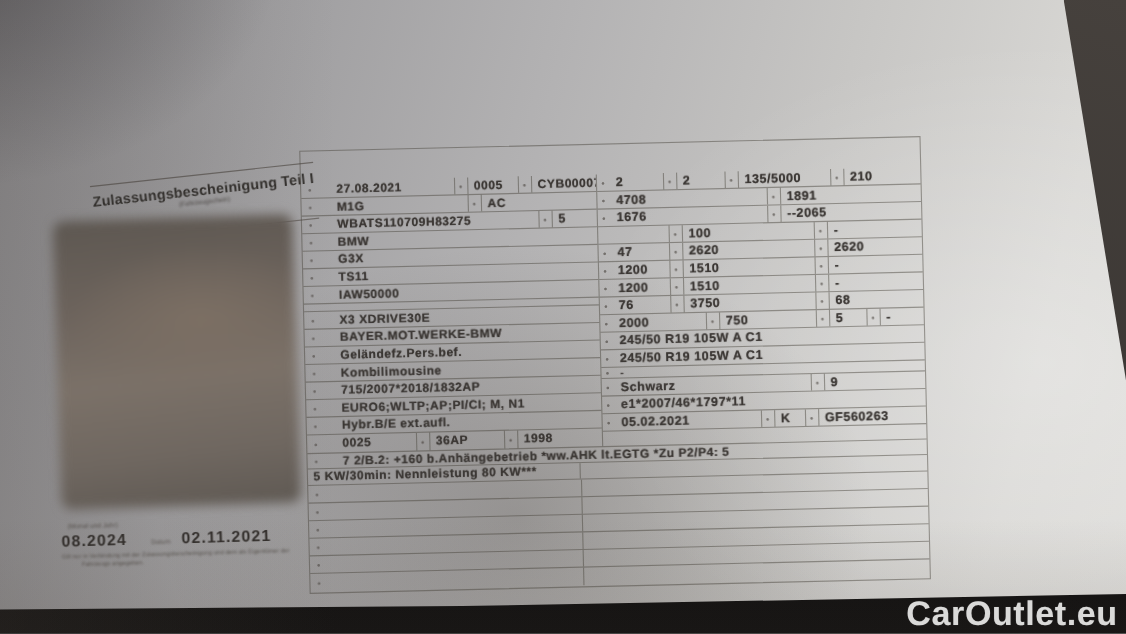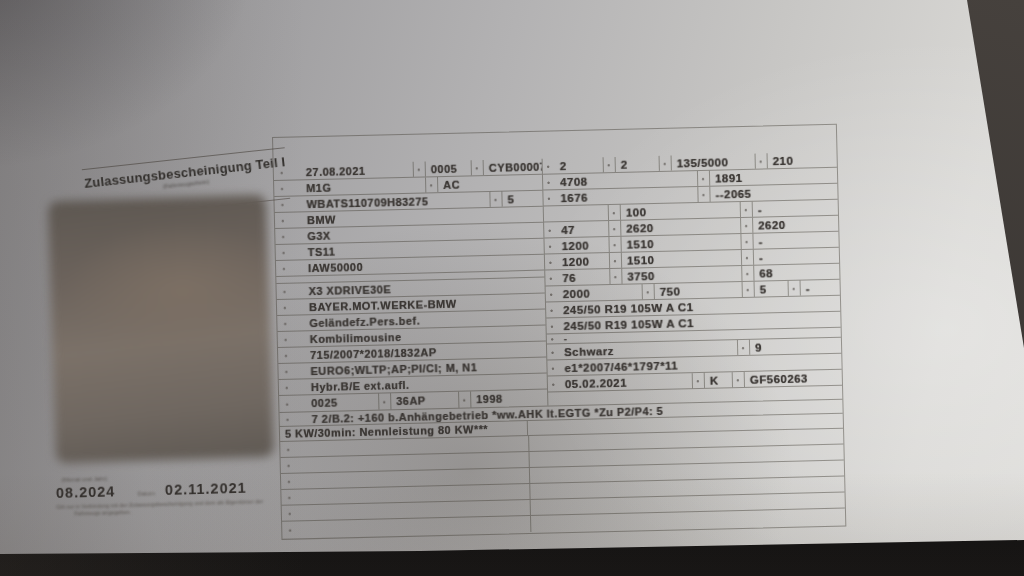--- a/index.html
+++ b/index.html
@@ -442,13 +442,14 @@
     <div class="lbl">(Monat und Jahr)</div>
     <div class="drow">
       <span class="d">08.2024</span>
       <span class="mid">Datum</span>
       <span class="d">02.11.2021</span>
     </div>
     <div class="note">Gilt nur in Verbindung mit der Zulassungsbescheinigung und dem als Eigentümer der</div>
     <div class="note" style="margin-top:0;margin-left:18px">Fahrzeugs angegeben.</div>
   </div>
 
+  <div class="watermark">CarOutlet.eu</div>
 </div>
 
 </body></html>

